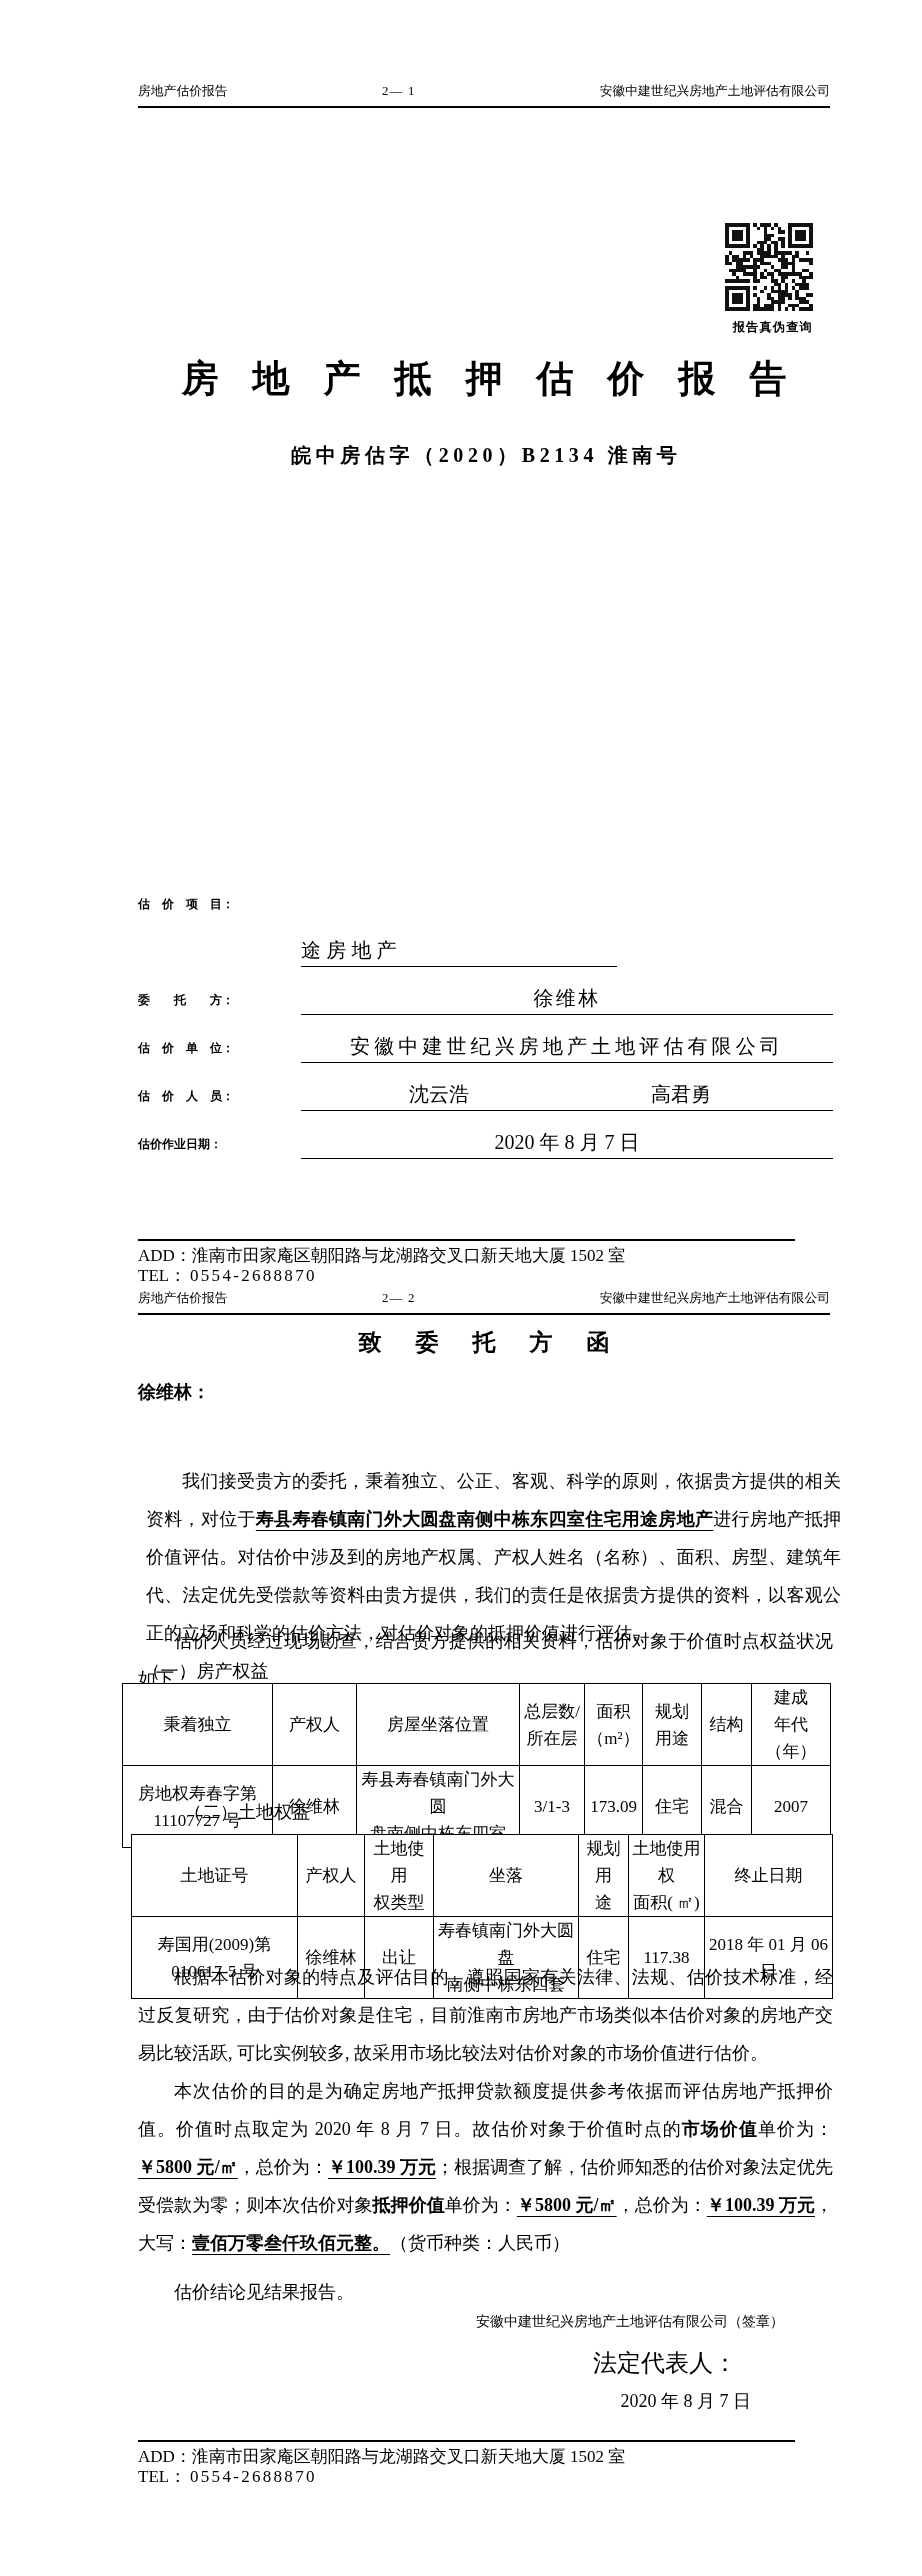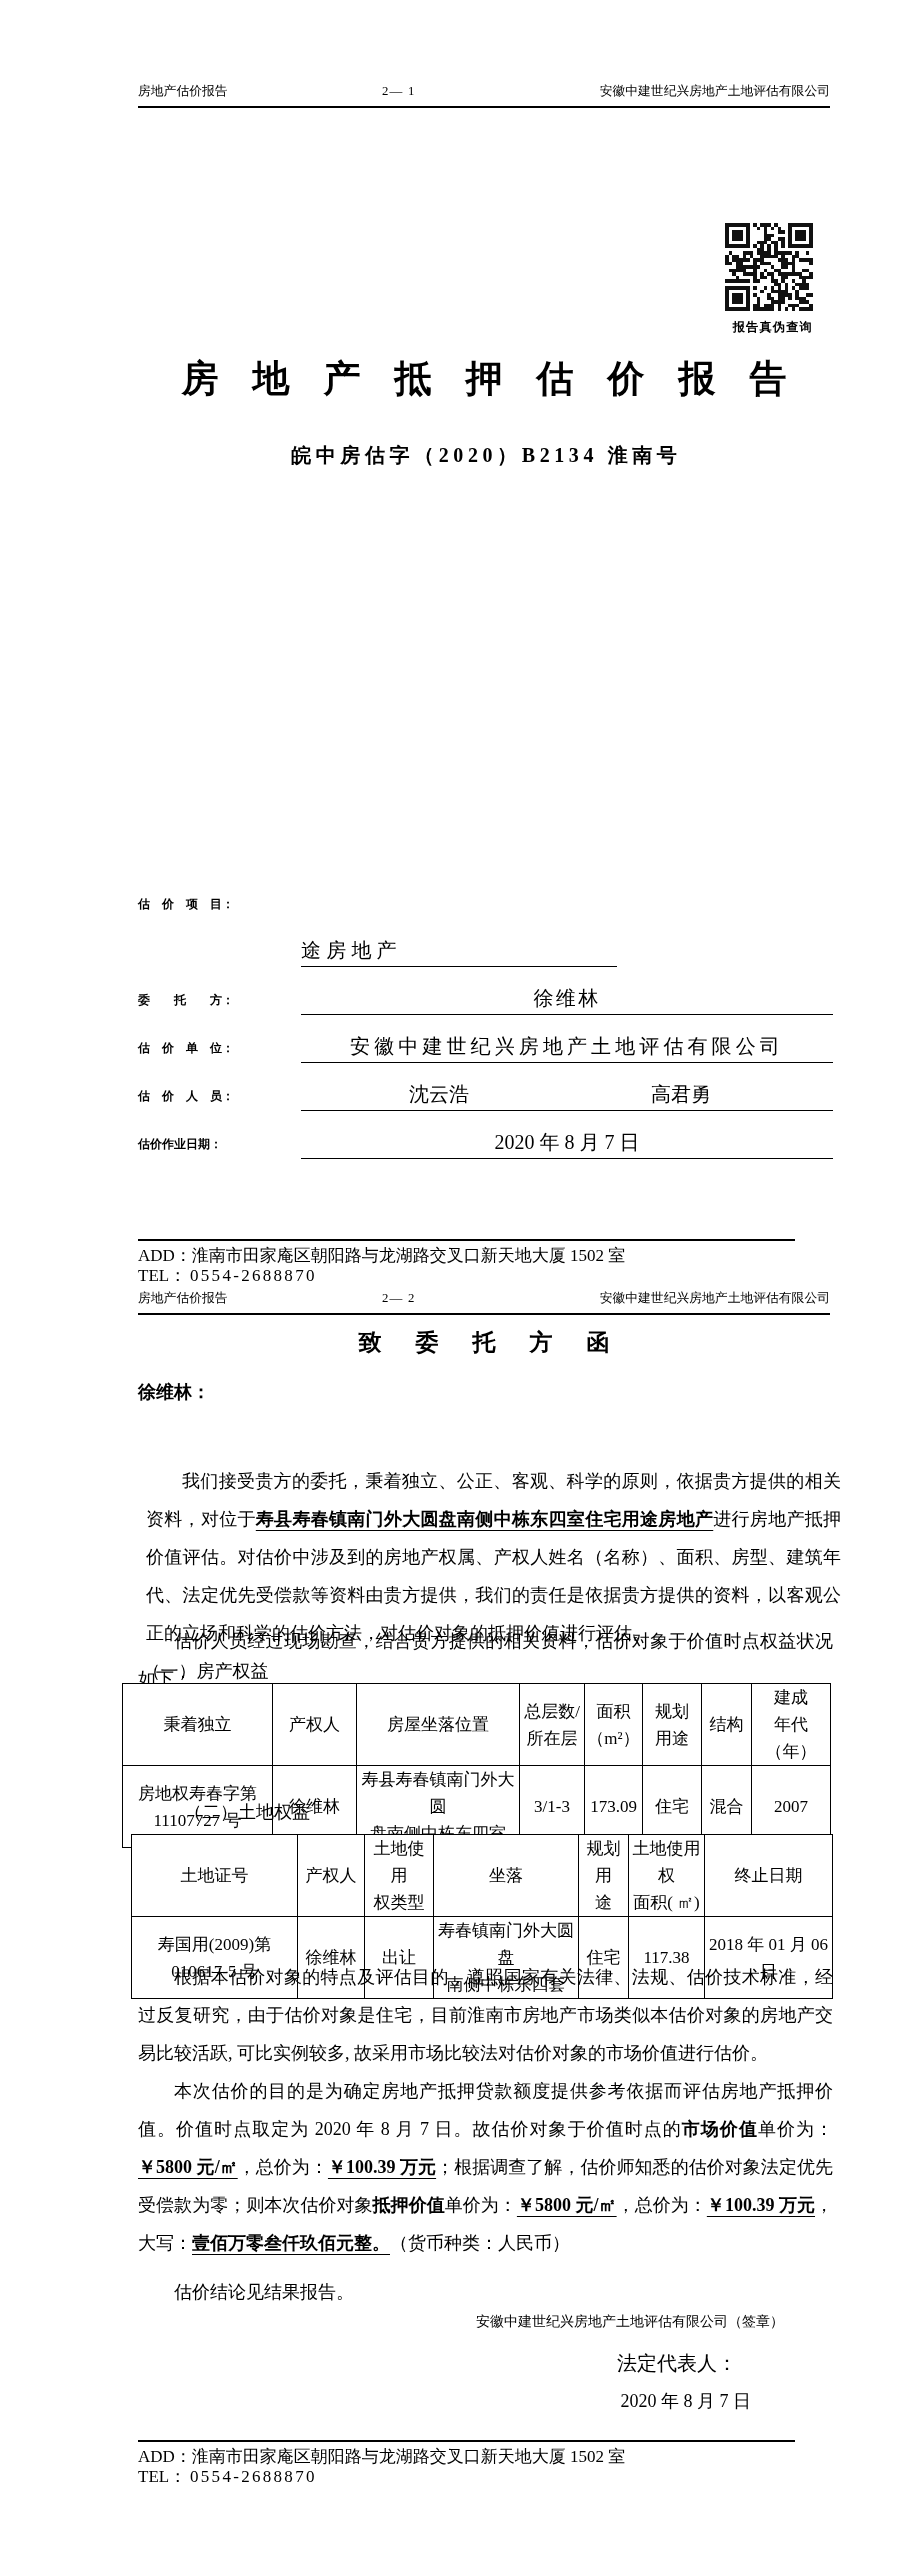--- a/index.html
+++ b/index.html
@@ -54,21 +54,21 @@
         font-size:17px;line-height:27px;white-space:pre-line;font-weight:400;padding:0 1.2px;}
   #table1{left:122px;top:1683px;width:708px;}
   #table1 thead tr{height:59px;}
   #table1 tbody tr{height:56px;}
   #table2{left:131px;top:1834px;width:701px;}
   #table2 thead tr{height:65px;}
   #table2 tbody tr{height:56px;}
   #sig-company{left:138px;top:2303px;width:695px;text-align:right;padding-right:49px;
                font-size:14px;line-height:38px;box-sizing:border-box;}
   #sig-legal{left:138px;top:2344px;width:695px;text-align:right;padding-right:96px;
-             font-size:20px;line-height:38px;box-sizing:border-box;}
+             font-size:24px;line-height:38px;box-sizing:border-box;}
   #sig-date{left:138px;top:2382px;width:695px;text-align:right;padding-right:82px;
             font-size:18px;line-height:38px;box-sizing:border-box;}
 </style>
 </head>
 <body>
 
 <div id="doc">
 
   <div class="pg-header" style="top:83px;">
     <span class="h-left">房地产估价报告</span>

